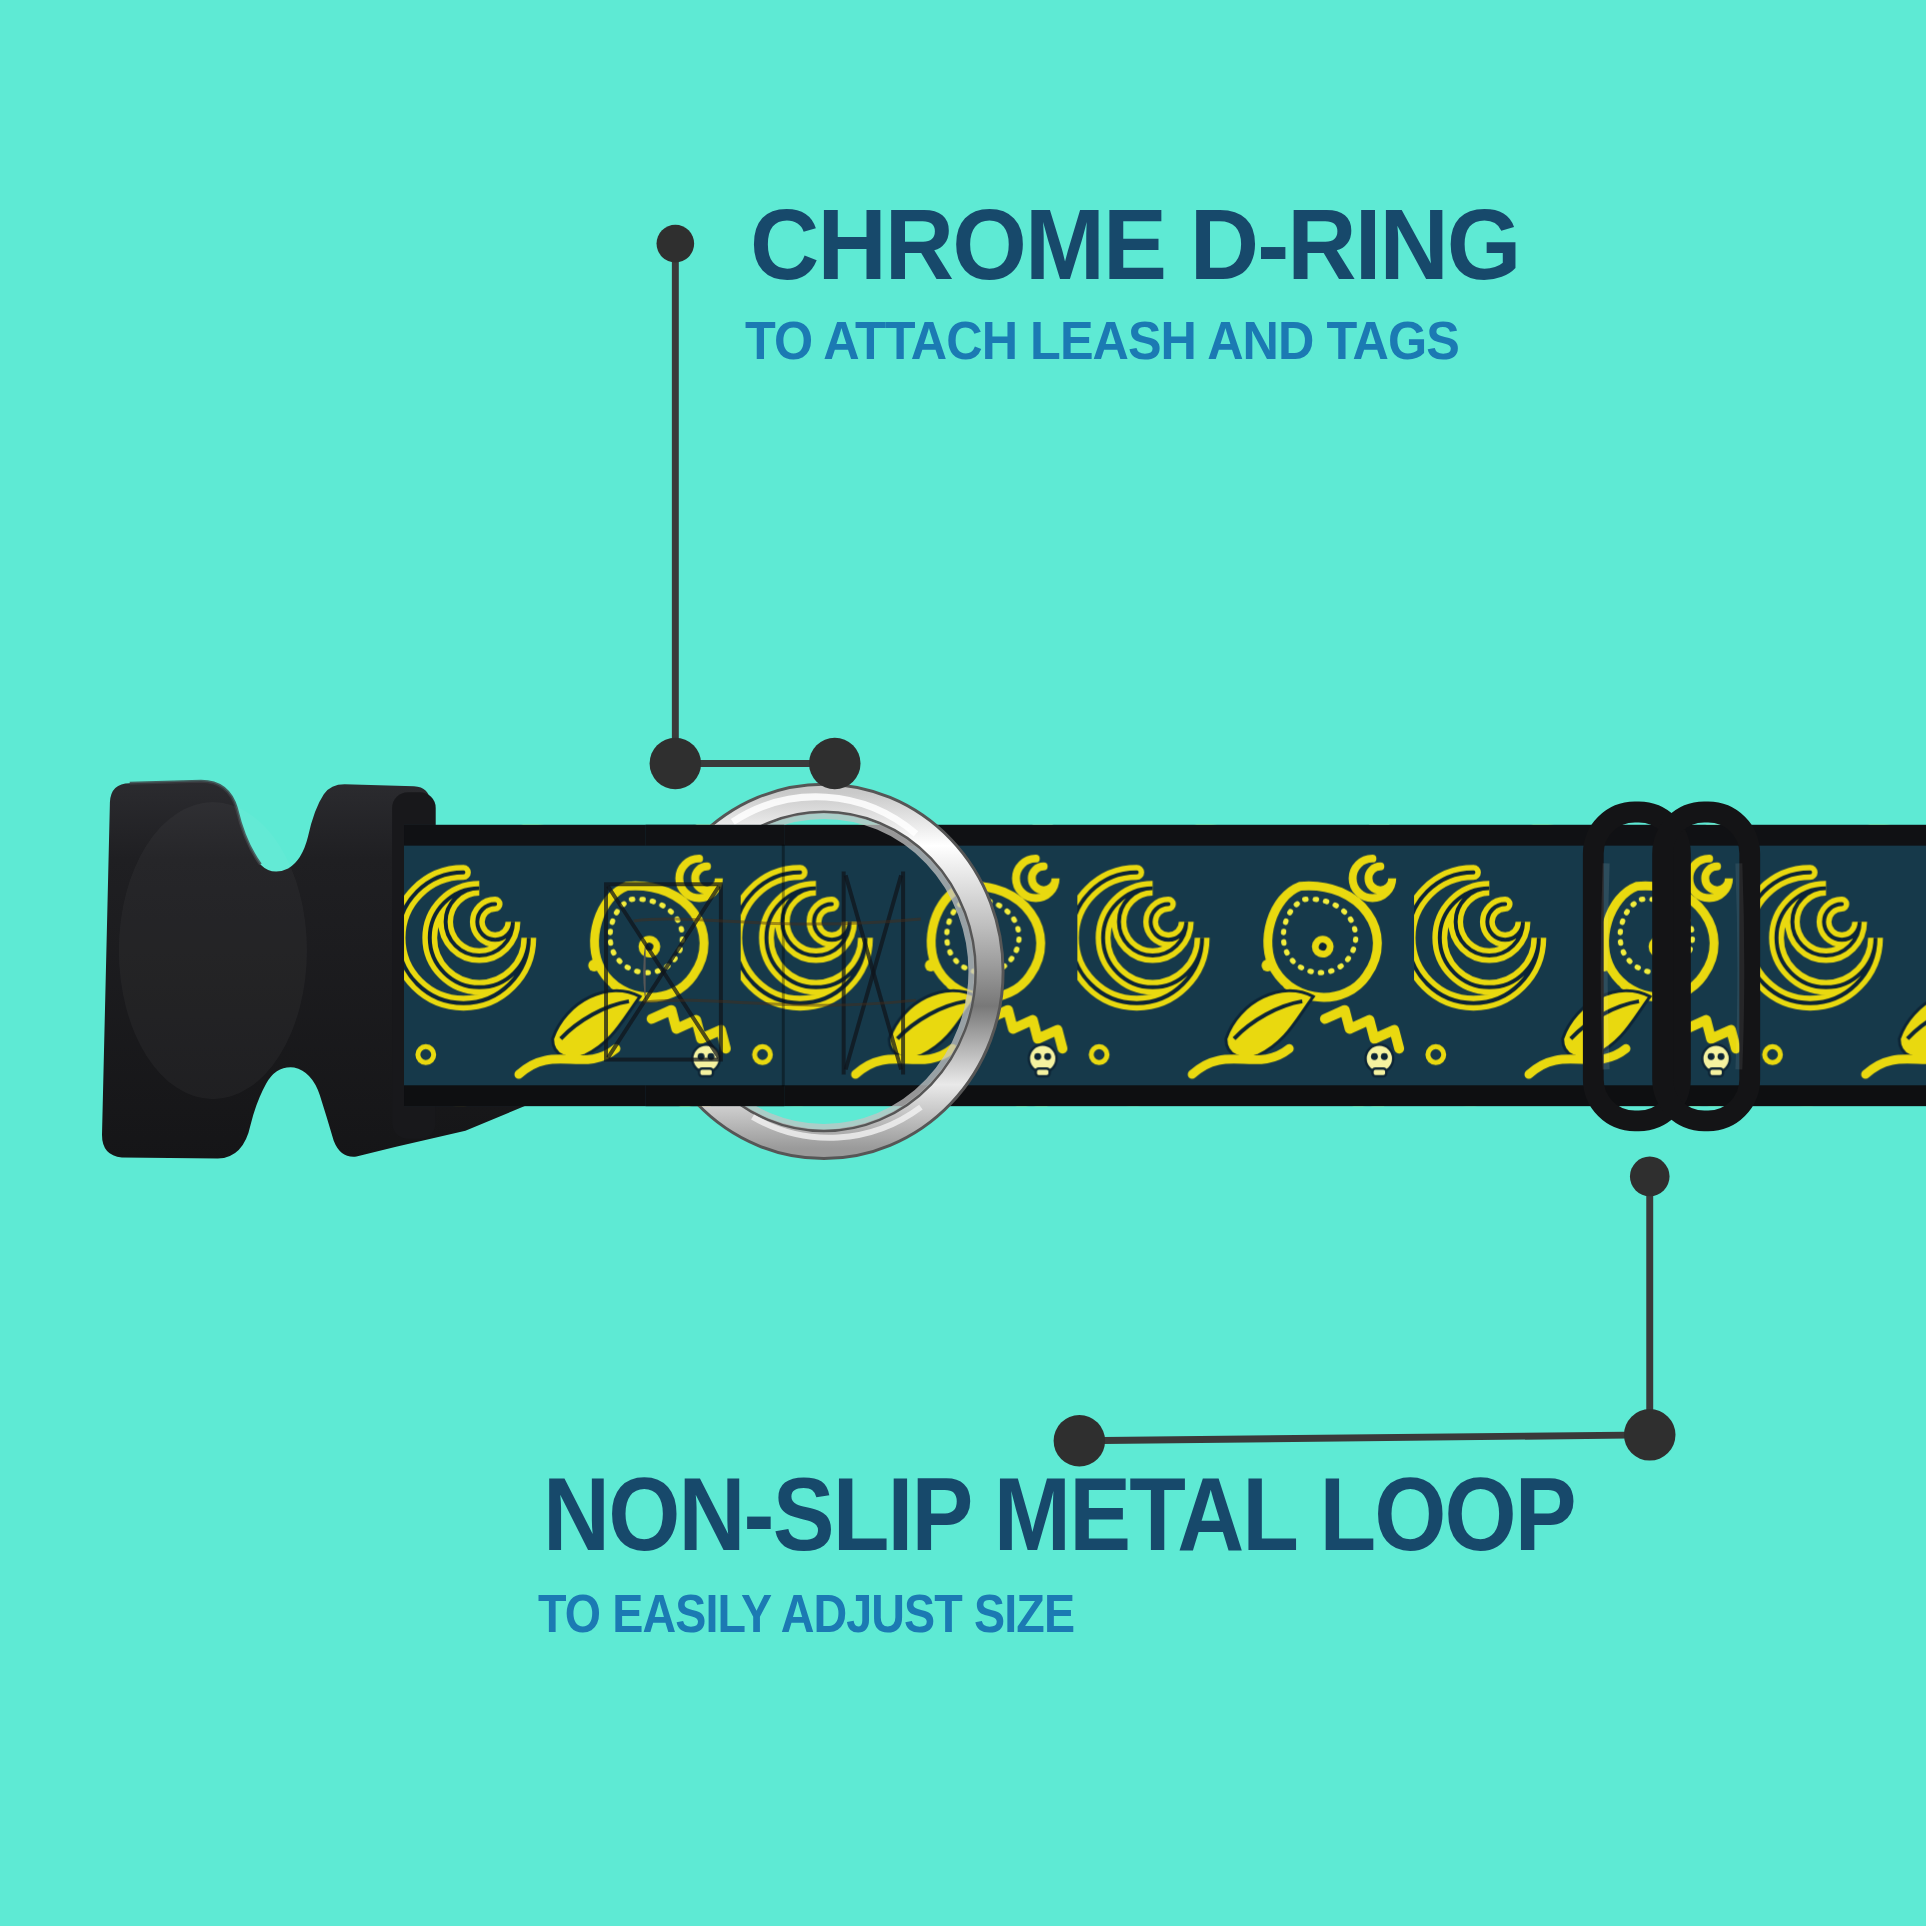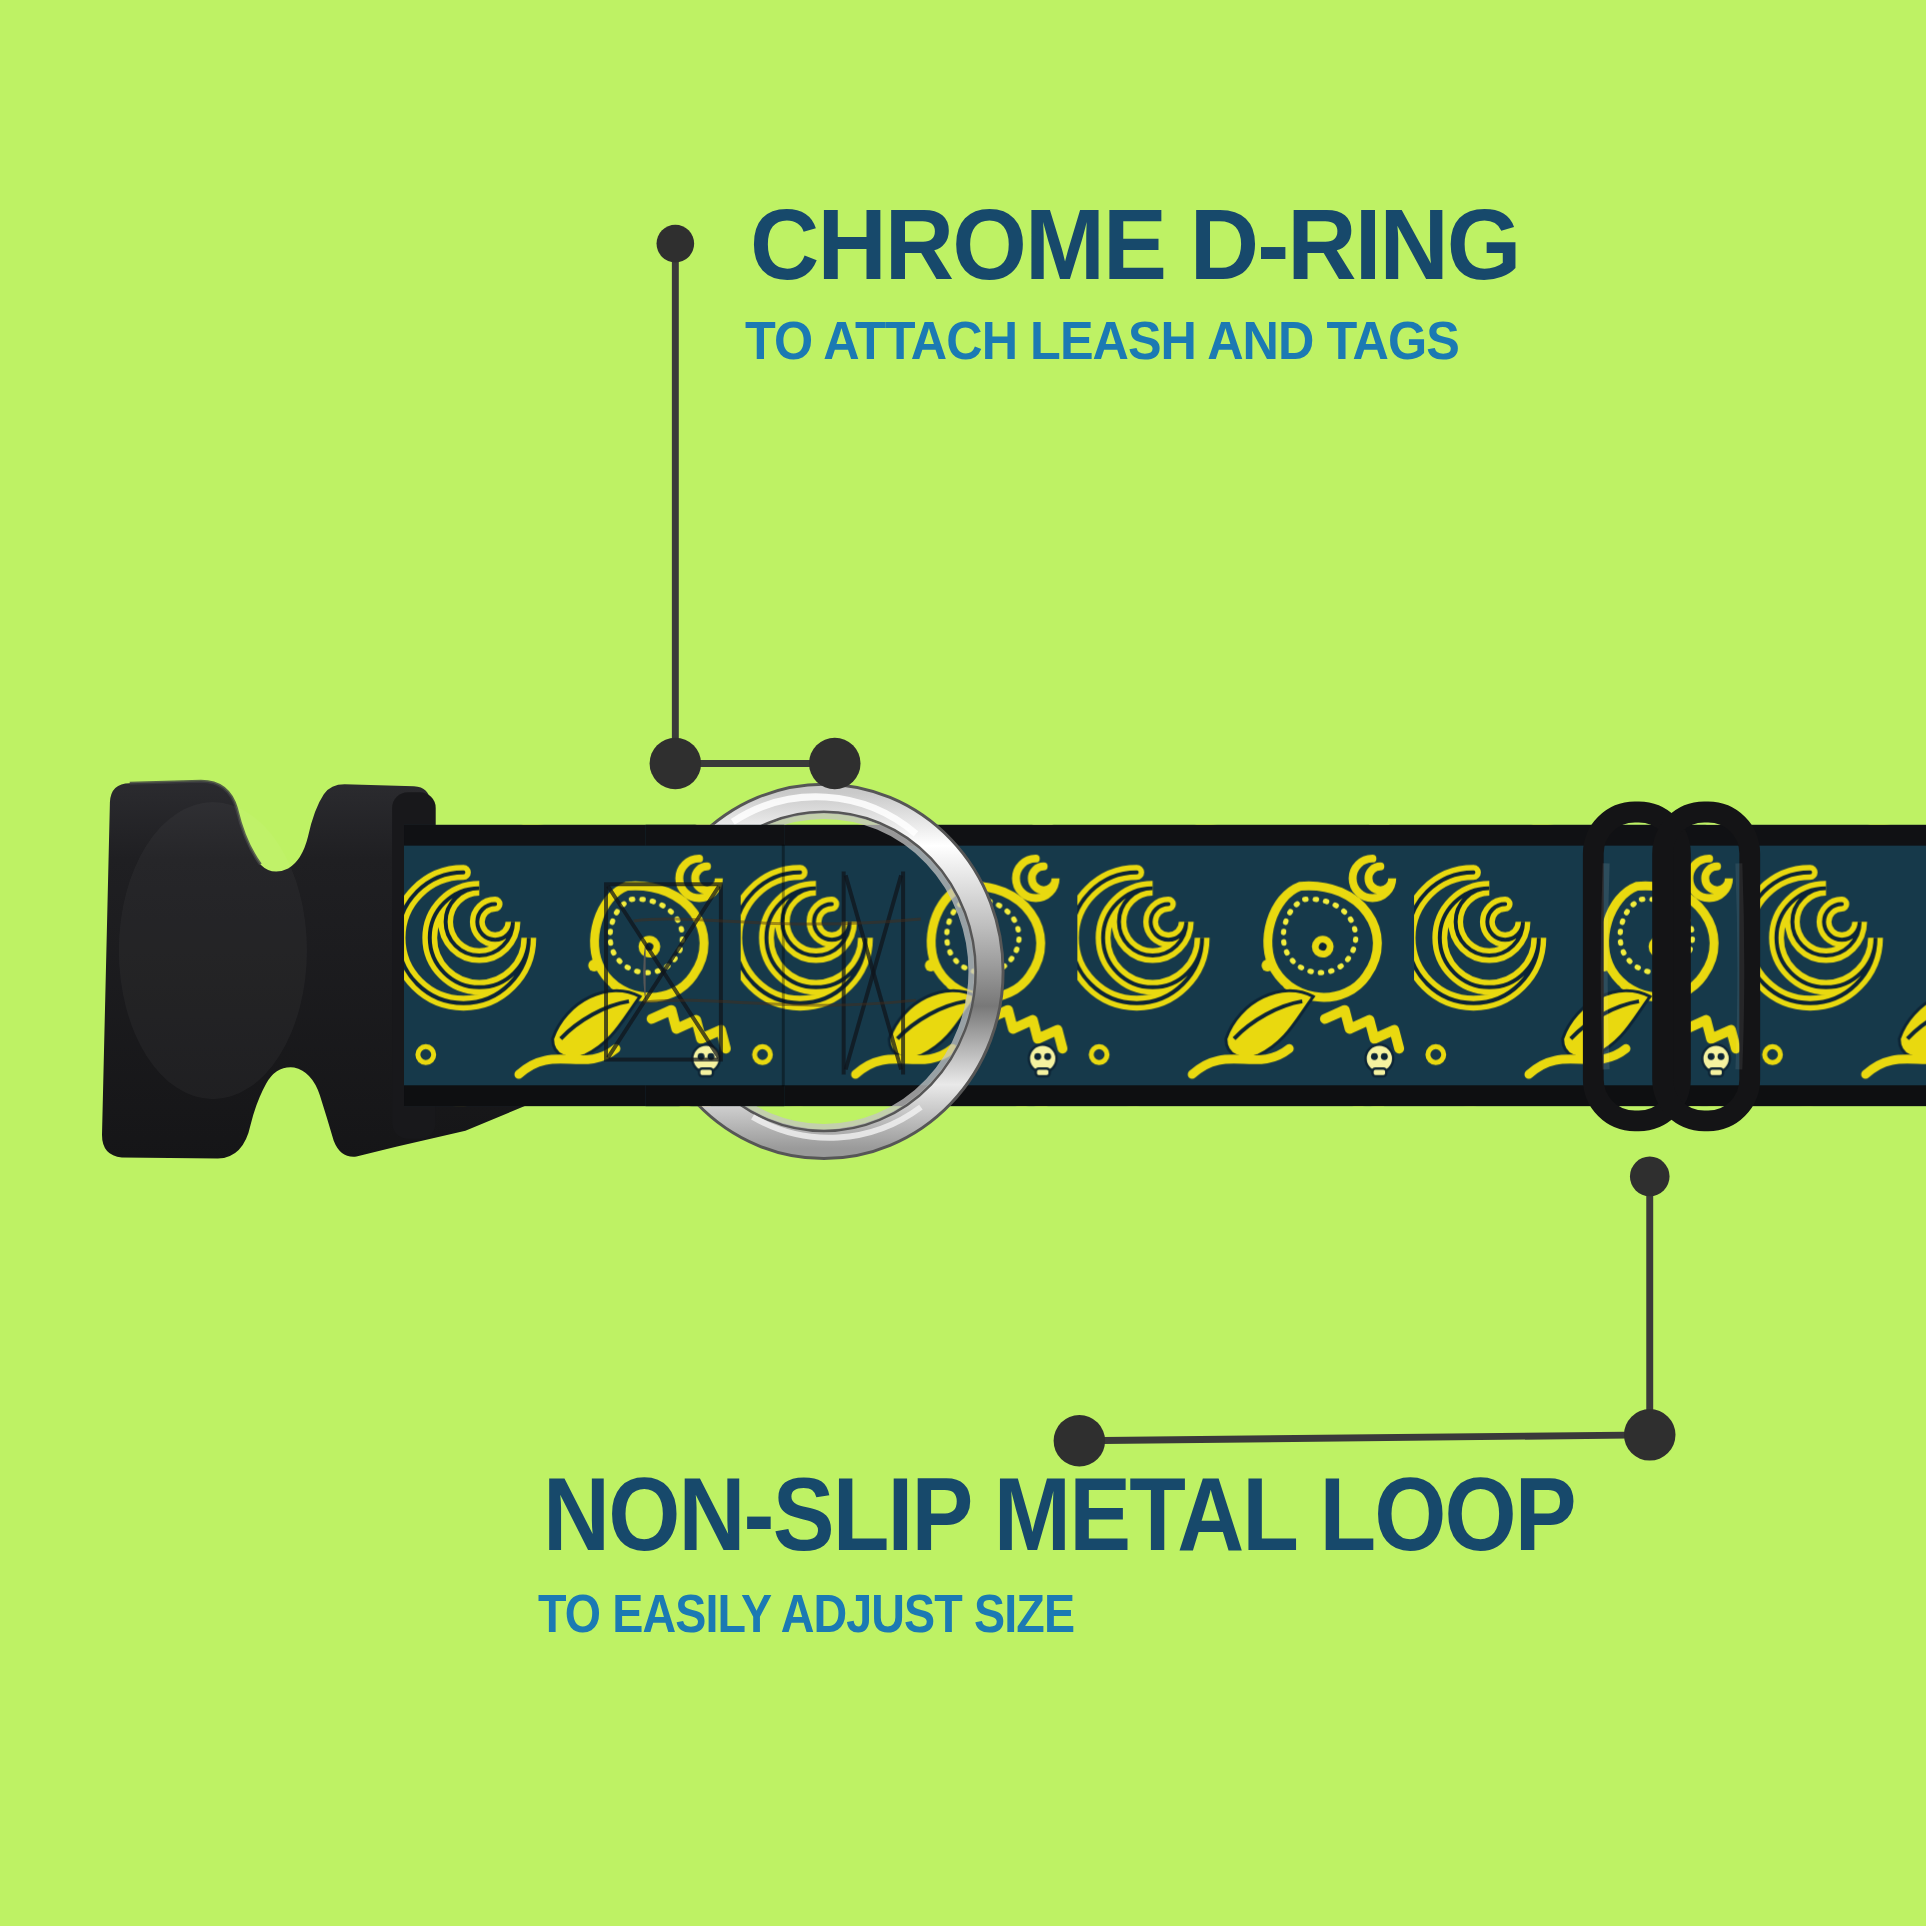--- a/index.html
+++ b/index.html
@@ -1,19 +1,19 @@
 <!DOCTYPE html>
 <html><head>
 <meta charset="utf-8">
 <style>
   html,body{margin:0;padding:0;background:#ffffff;}
   .stage{
     position:relative;
     width:1927px;height:1927px;
-    background:#bef264;
+    background:#5eead4;
     overflow:hidden;
     font-family:"Liberation Sans","DejaVu Sans",sans-serif;
   }
   .scene{position:absolute;left:0;top:0;}
   .label{
     position:absolute;
     line-height:1;
     font-weight:700;
     white-space:nowrap;
     transform-origin:left top;

